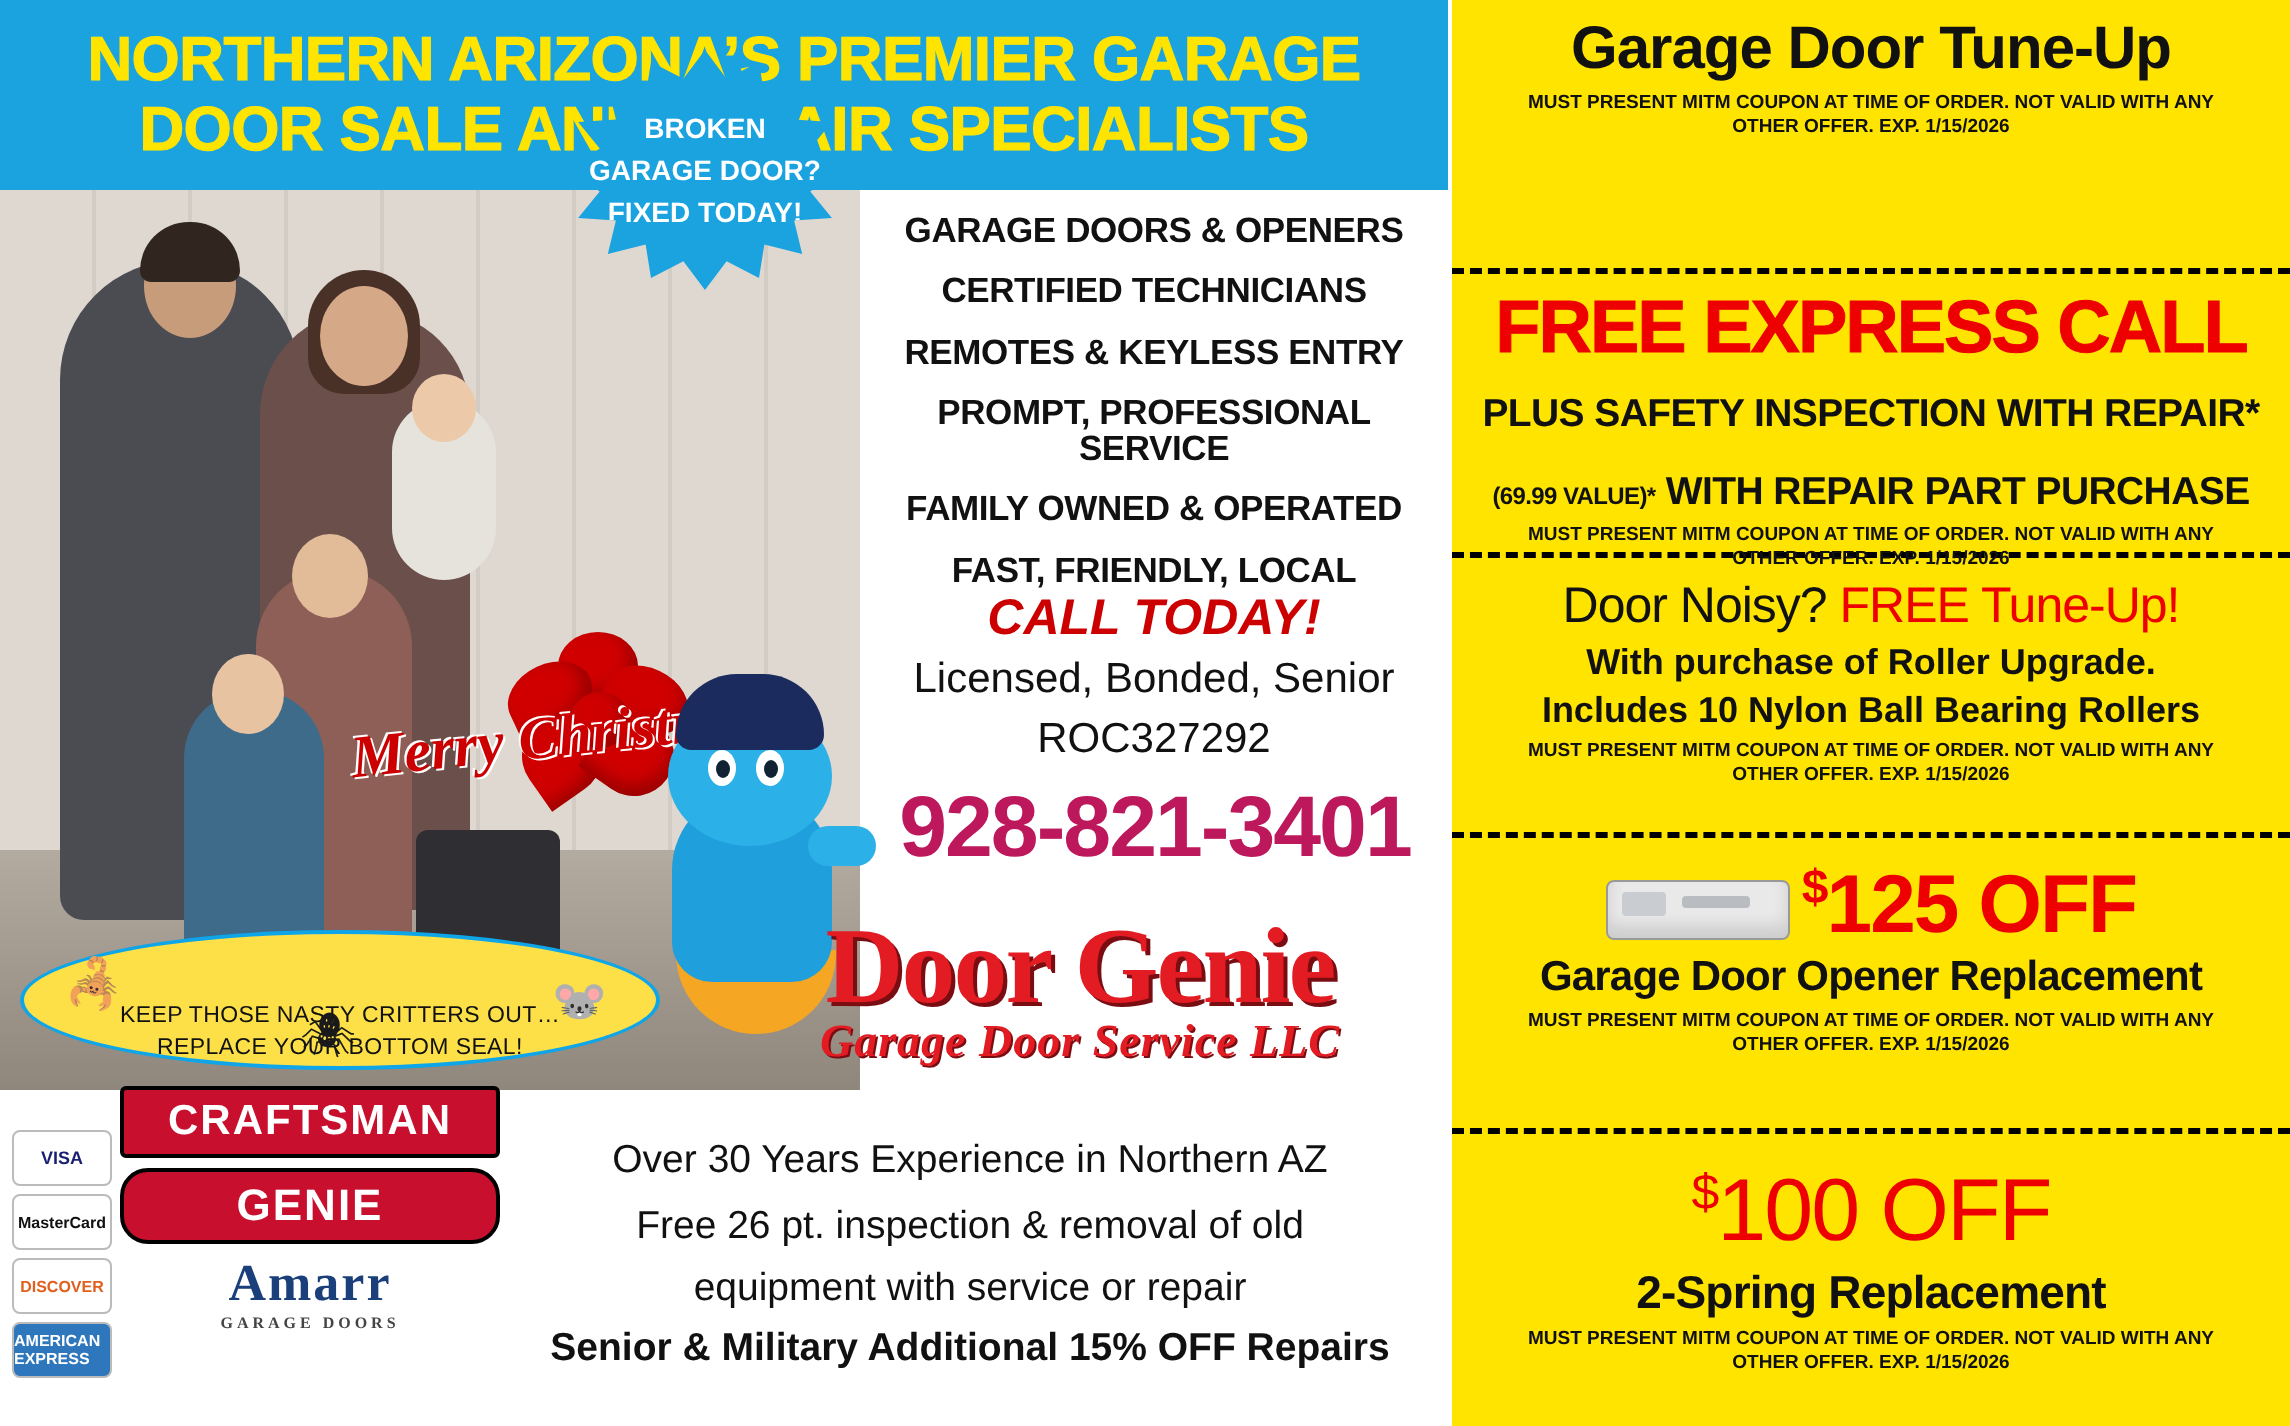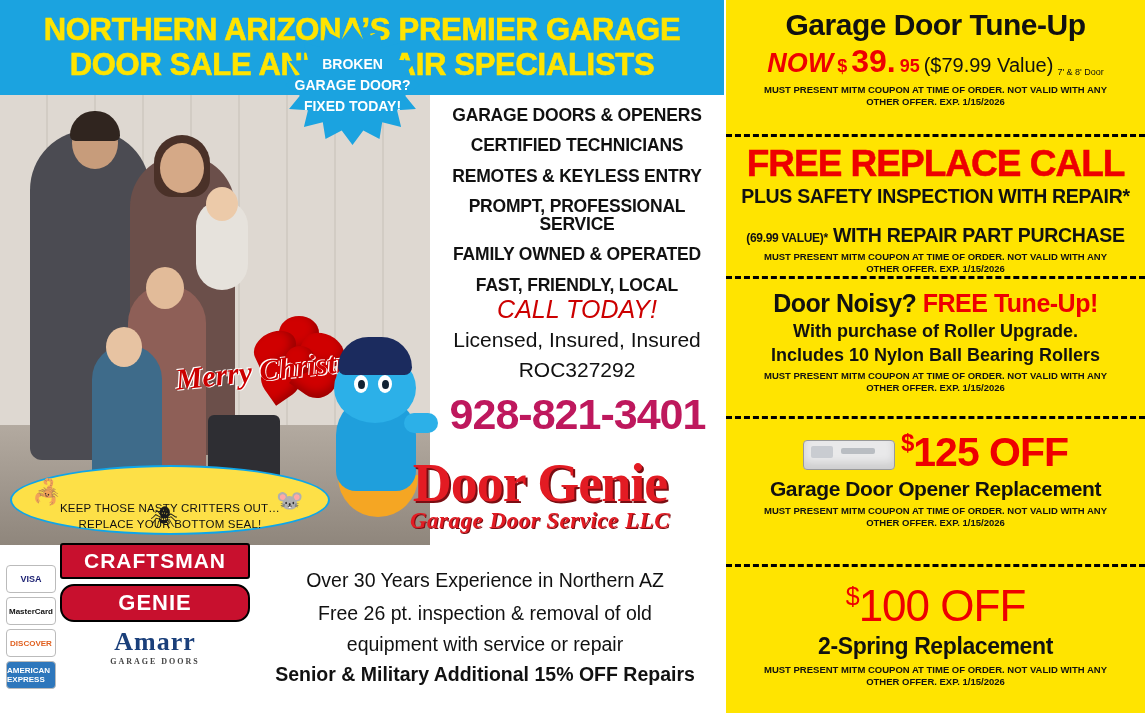--- a/index.html
+++ b/index.html
@@ -92,21 +92,21 @@
   .bullets {
     position:absolute; left:432px; top:100px; width:290px;
     text-align:center;
   }
   .bullets li {
     list-style:none; font-weight:bold; font-size:17.5px; color:#111;
     line-height:1.0; padding:6.5px 0; letter-spacing:-0.2px;
   }
   .call-today {
     position:absolute; left:432px; top:295px; width:290px; text-align:center;
-    color:#cc0000; font-weight:normal; font-style:italic; font-size:25px;
+    color:#cc0000; font-weight:bold; font-style:italic; font-size:25px;
   }
   .lic {
     position:absolute; left:432px; top:325px; width:290px; text-align:center;
     font-size:21px; color:#111; line-height:1.45;
   }
   .phone {
     position:absolute; left:425px; top:390px; width:305px; text-align:center;
     color:#be185d; font-weight:bold; font-size:43px; letter-spacing:-1px;
   }
 
@@ -166,25 +166,25 @@
   .c1-row { display:flex; align-items:baseline; justify-content:center; gap:4px; margin-top:1px; }
   .c1-now { color:#e00; font-weight:bold; font-style:italic; font-size:27px; }
   .c1-dollar { color:#e00; font-weight:bold; font-size:18px; vertical-align:super; }
   .c1-price { color:#e00; font-weight:bold; font-size:32px; }
   .c1-cents { color:#e00; font-weight:bold; font-size:18px; vertical-align:super; }
   .c1-value { color:#111; font-size:20px; }
   .c1-size { color:#111; font-size:9px; align-self:flex-end; padding-bottom:3px; }
   .fine { font-size:9.5px; color:#111; line-height:1.3; margin-top:4px; font-weight:bold; }
 
   .c2-title { font-size:37px; font-weight:bold; color:#e00; letter-spacing:-1px; line-height:1; -webkit-text-stroke:.5px #e00; }
-  .c2-sub { font-size:19.5px; font-weight:bold; color:#111; margin-top:3px; letter-spacing:-0.3px; }
+  .c2-sub { font-size:19.5px; font-weight:bold; color:#111; margin-top:14px; letter-spacing:-0.3px; }
   .c2-sub2 { font-size:19.5px; font-weight:bold; color:#111; margin-top:16px; letter-spacing:-0.3px; }
   .c2-small { font-size:12px; font-weight:bold; }
 
-  .c3-title { font-size:25px; font-weight:bold; color:#111; letter-spacing:-0.5px; }
+  .c3-title { font-size:25px; font-weight:normal; color:#111; letter-spacing:-0.5px; }
   .c3-title .red { color:#e00; }
   .c3-line { font-size:18px; font-weight:bold; color:#111; margin-top:3px; }
 
   .c4-row { display:flex; align-items:center; justify-content:center; gap:6px; }
   .opener { width:92px; height:46px; position:relative; }
   .opener .base { position:absolute; left:0; top:10px; width:92px; height:30px; background:#e9e9ea; border:1px solid #999; border-radius:4px; box-shadow: inset 0 -6px 8px rgba(0,0,0,.12); }
   .opener .lens { position:absolute; left:8px; top:16px; width:22px; height:12px; background:#c9ccd1; border-radius:2px; }
   .opener .btn { position:absolute; left:38px; top:18px; width:34px; height:6px; background:#b9bdc2; border-radius:2px; }
   .c4-amount { font-size:41px; font-weight:bold; color:#e00; letter-spacing:-1px; }
   .c4-amount .d { font-size:24px; vertical-align:super; }
@@ -254,21 +254,21 @@
       <li>GARAGE DOORS &amp; OPENERS</li>
       <li>CERTIFIED TECHNICIANS</li>
       <li>REMOTES &amp; KEYLESS ENTRY</li>
       <li>PROMPT, PROFESSIONAL SERVICE</li>
       <li>FAMILY OWNED &amp; OPERATED</li>
       <li>FAST, FRIENDLY, LOCAL</li>
     </ul>
 
     <div class="call-today">CALL TODAY!</div>
     <div class="lic">
-      <div>Licensed, Insured, Insured</div>
+      <div>Licensed, Bonded, Senior</div>
       <div>ROC327292</div>
     </div>
     <div class="phone">928-821-3401</div>
 
     <div class="genie">
       <div class="tail"></div>
       <div class="body"></div>
       <div class="arm"></div>
       <div class="head"></div>
       <div class="hair"></div>
@@ -304,36 +304,28 @@
       <div class="t2">Free 26 pt. inspection &amp; removal of old</div>
       <div class="t2">equipment with service or repair</div>
       <div class="t3">Senior &amp; Military Additional 15% OFF Repairs</div>
     </div>
   </div>
 
   <div class="right">
 
     <div class="coupon dash" style="height:137px;padding-top:8px;">
       <div class="c1-title">Garage Door Tune-Up</div>
-      <div class="c1-row">
-        <span class="c1-now">NOW</span>
-        <span class="c1-dollar">$</span>
-        <span class="c1-price">39.</span>
-        <span class="c1-cents">95</span>
-        <span class="c1-value">($79.99 Value)</span>
-        <span class="c1-size">7' &amp; 8' Door</span>
-      </div>
       <div class="fine">
         <div>MUST PRESENT MITM COUPON AT TIME OF ORDER. NOT VALID WITH ANY</div>
         <div>OTHER OFFER. EXP. 1/15/2026</div>
       </div>
     </div>
 
     <div class="coupon dash" style="height:142px;padding-top:8px;">
-      <div class="c2-title">FREE REPLACE CALL</div>
+      <div class="c2-title">FREE EXPRESS CALL</div>
       <div class="c2-sub">PLUS SAFETY INSPECTION WITH REPAIR*</div>
       <div class="c2-sub2">
         <span class="c2-small">(69.99 VALUE)*</span>
         <span>WITH REPAIR PART PURCHASE</span>
       </div>
       <div class="fine">
         <div>MUST PRESENT MITM COUPON AT TIME OF ORDER. NOT VALID WITH ANY</div>
         <div>OTHER OFFER. EXP. 1/15/2026</div>
       </div>
     </div>

